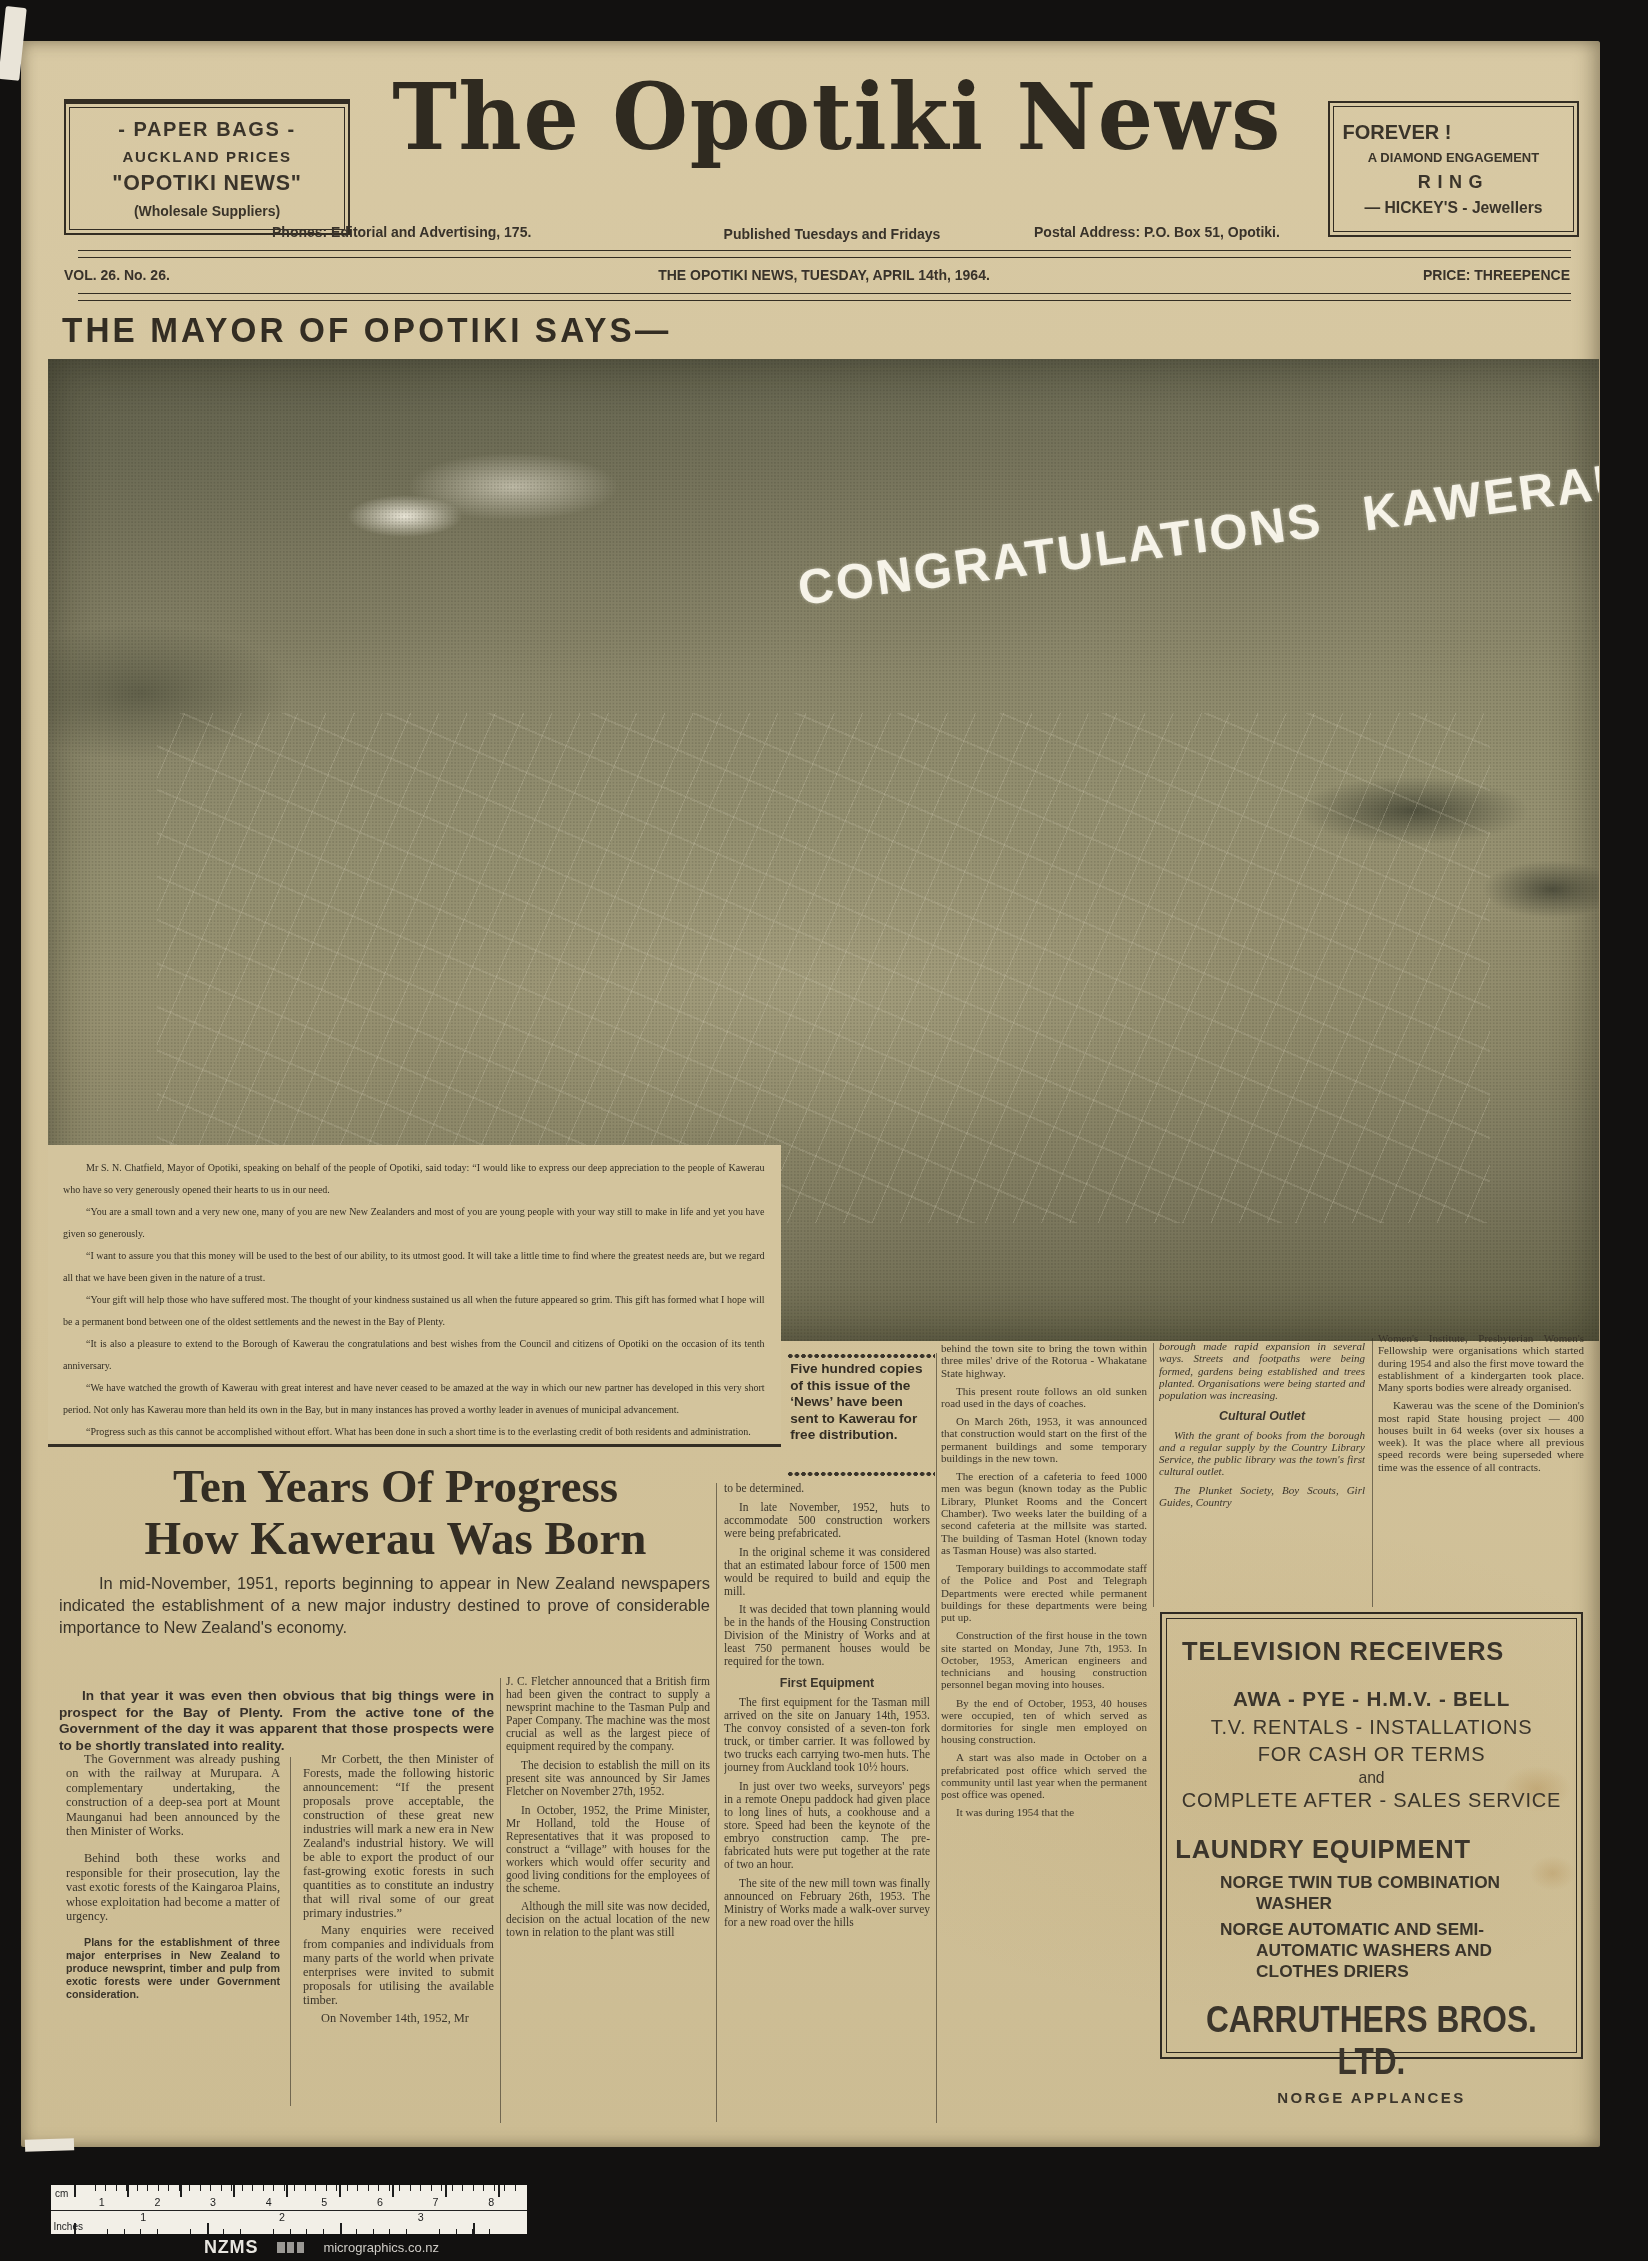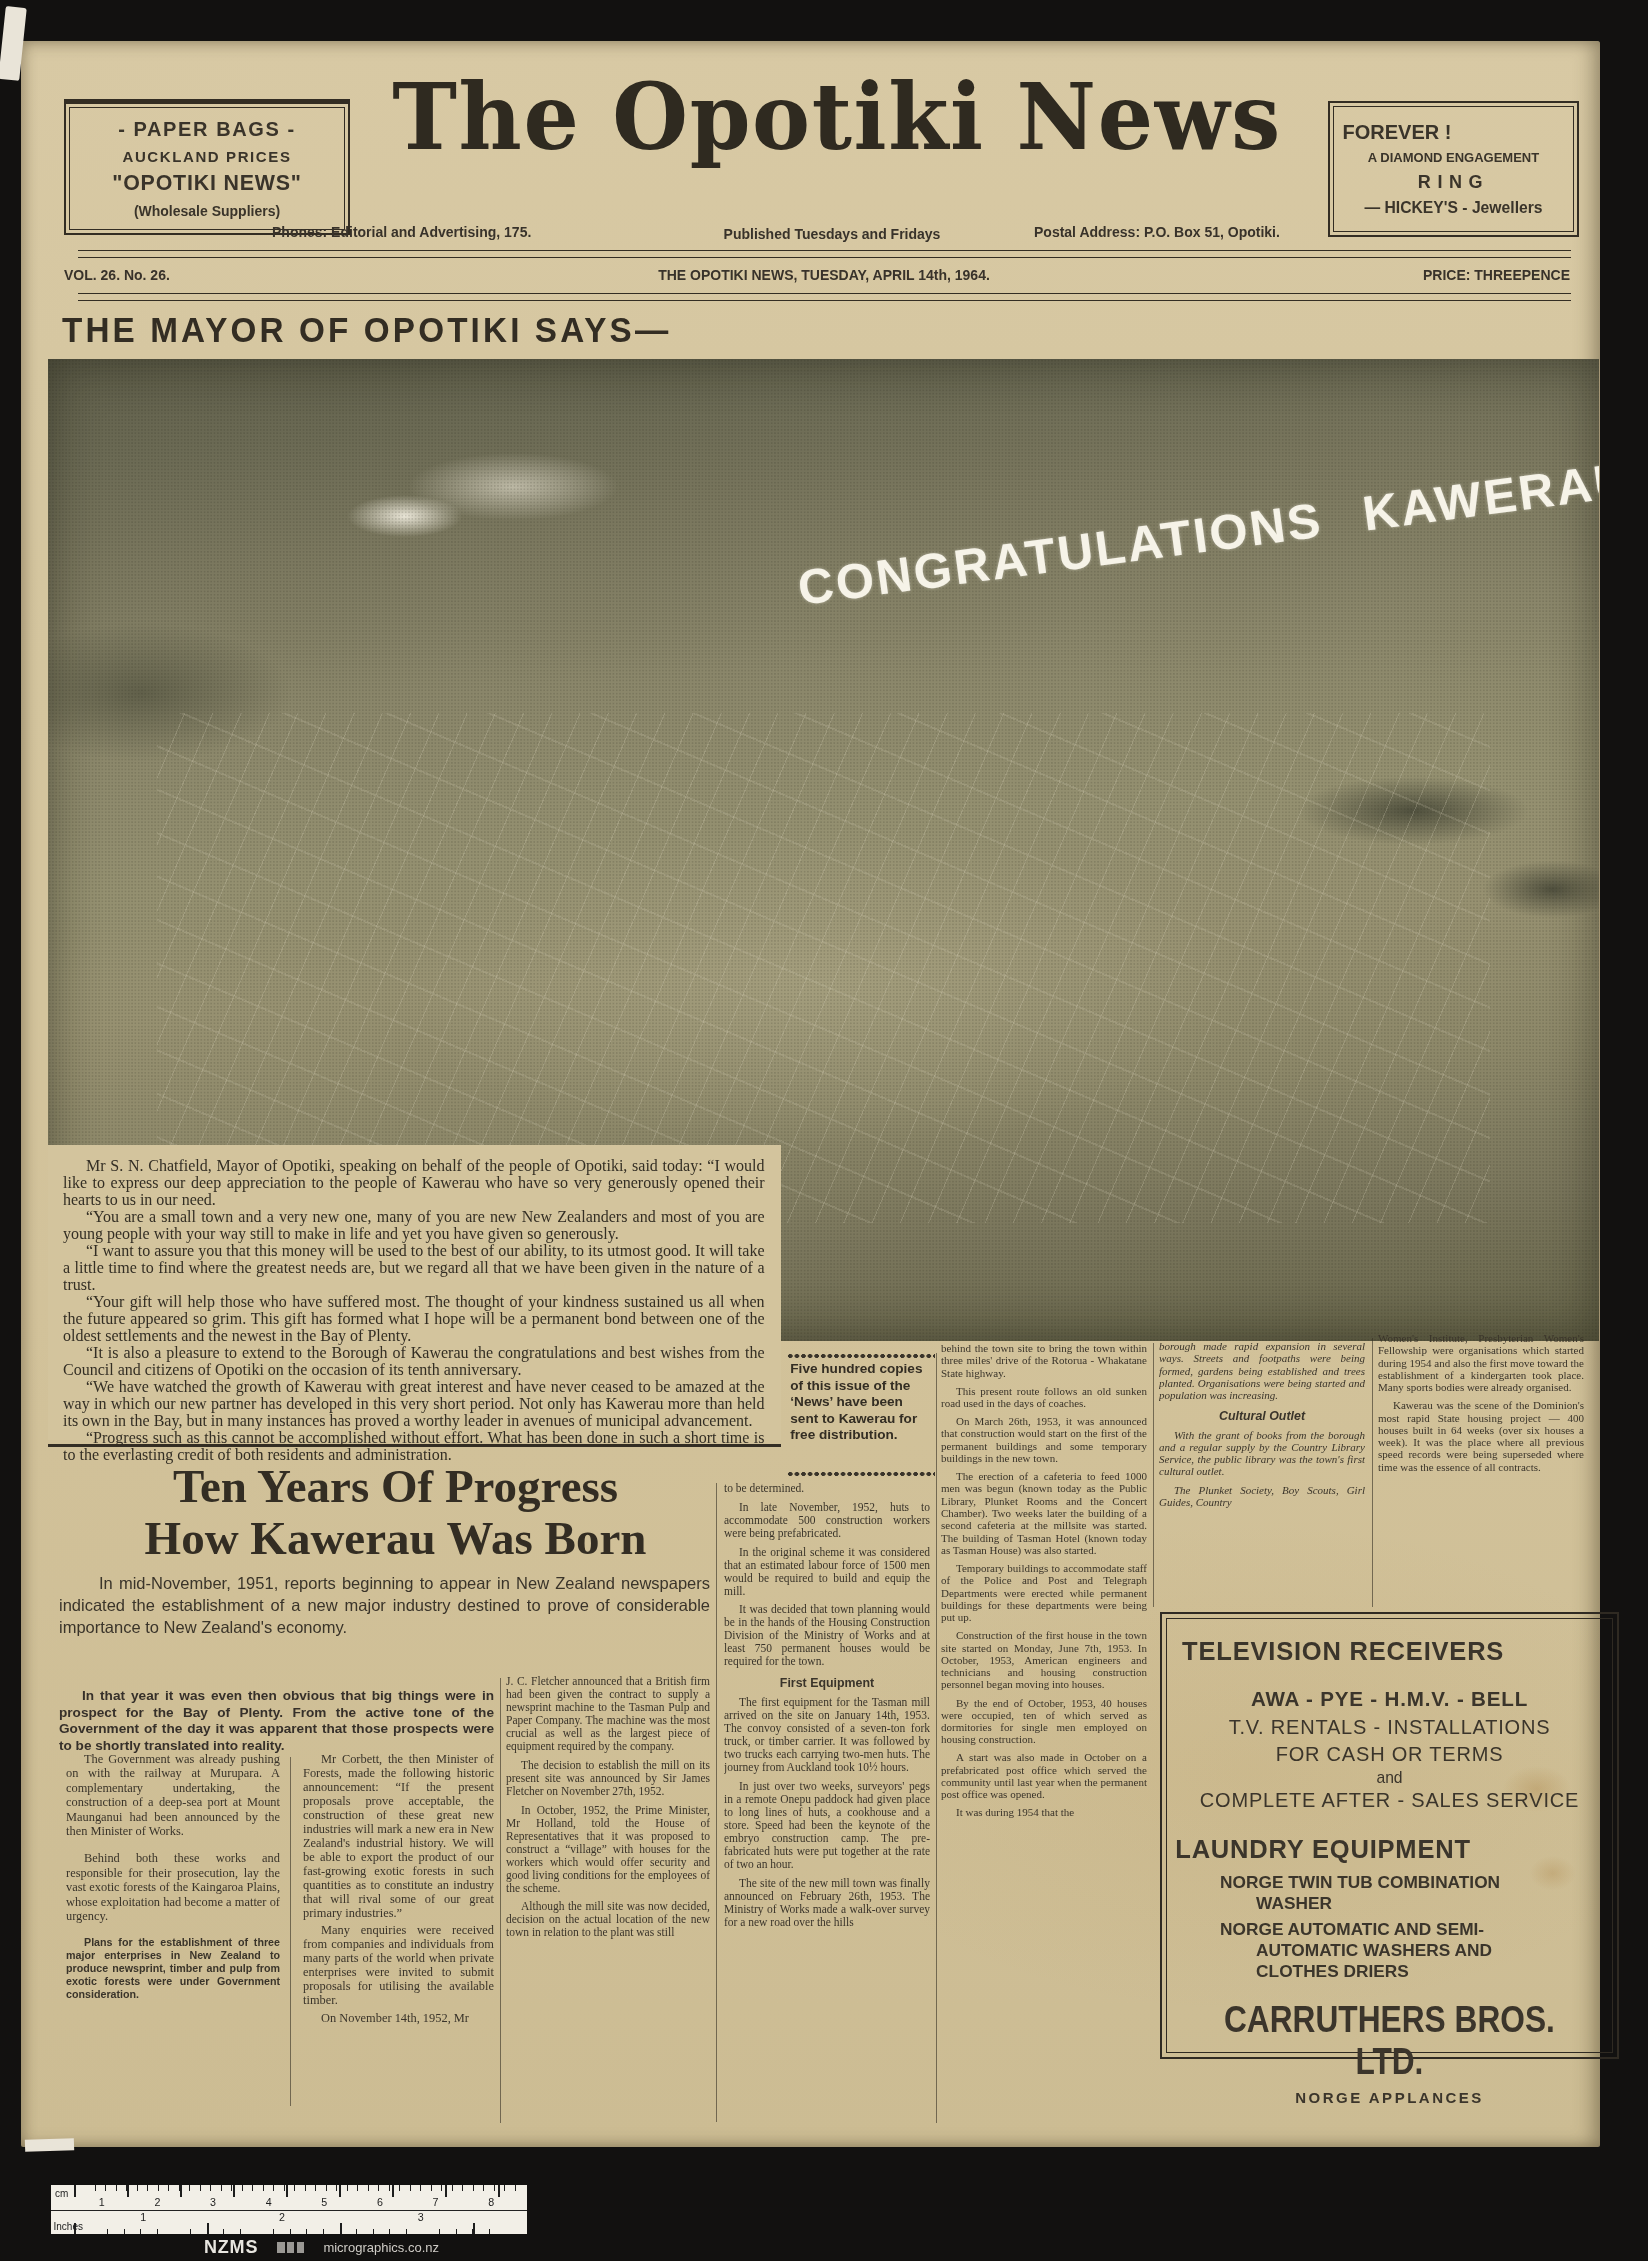--- a/index.html
+++ b/index.html
@@ -60,21 +60,21 @@
   .photo-streets{position:absolute;left:7%;top:36%;width:86%;height:52%;opacity:.8;
          background:
            repeating-linear-gradient(113deg, transparent 0 25px, rgba(214,208,184,0.30) 25px 26px),
            repeating-linear-gradient(23deg, transparent 0 38px, rgba(214,208,184,0.22) 38px 40px);}
   .photo-halftone{position:absolute;inset:0;background-image:radial-gradient(rgba(25,24,14,0.14) 0.8px, transparent 1.2px);
          background-size:3.3px 3.3px;}
   .congrats{position:absolute;left:48.6%;top:20.5%;transform:rotate(-7.5deg);transform-origin:left bottom;
             font-family:"Liberation Sans",sans-serif;font-weight:bold;font-size:49px;letter-spacing:2.5px;
             word-spacing:25px;color:#f6f3e8;white-space:nowrap;text-shadow:0 0 3.3px rgba(250,248,240,0.45);}
   .speech{position:absolute;left:48px;top:1145px;width:733px;height:295px;background:#d3c49d;
-          padding:11.5px 16.5px 0 15px;box-sizing:border-box;font-size:16px;line-height:17px;
+          padding:11.5px 16.5px 0 15px;box-sizing:border-box;font-size:10px;line-height:22px;
           text-align:justify;color:#332e24;}
   .speech .para{margin:0;text-indent:23px;}
   .speech-rule{position:absolute;left:48px;top:1444px;width:733px;height:2.5px;background:#332d23;}
   .note{position:absolute;left:787px;top:1353px;width:148px;height:124px;padding:8.2px 3.3px;box-sizing:border-box;
         font-family:"Liberation Sans",sans-serif;font-weight:bold;font-size:13.6px;line-height:16.5px;color:#332d23;}
   .note::before,.note::after{content:"";position:absolute;left:0;width:100%;height:5.8px;
         background-image:radial-gradient(circle at 3.3px 2.9px, #3a342a 2px, transparent 2.4px);
         background-size:6.6px 5.8px;background-repeat:repeat-x;}
   .note::before{top:0;} .note::after{bottom:0;}
   
@@ -95,21 +95,21 @@
   .col1 .para{margin-bottom:13px;text-indent:18px;}
   .col2{left:303px;top:1752px;width:191px;height:367px;font-size:12.4px;line-height:14px;}
   .col2 .para{margin-bottom:3.3px;text-indent:18px;}
   .col3{left:506px;top:1675px;width:204px;height:449px;font-size:11.5px;line-height:13px;}
   .col4{left:724px;top:1482px;width:206px;height:641px;font-size:11.5px;line-height:13px;}
   .col5{left:941px;top:1342px;width:206px;height:552px;}
   .col6{left:1159px;top:1340px;width:206px;height:265px;font-style:italic;}
   .col7{left:1378px;top:1332px;width:206px;height:277px;}
   .vline{position:absolute;width:0.8px;background:rgba(52,46,35,0.6);}
   
-  .tvad{position:absolute;left:1160px;top:1612px;width:419px;height:443px;border:2.5px solid #2f2a22;padding-left:36px;}
+  .tvad{position:absolute;left:1160px;top:1612px;width:419px;height:443px;border:2.5px solid #2f2a22;}
   .tvad .inner{position:absolute;inset:4.1px;border:0.8px solid #2f2a22;
                font-family:"Liberation Sans",sans-serif;color:#3b352b;
                display:flex;flex-direction:column;}
   .tvad .t1{font-weight:bold;font-size:25.5px;letter-spacing:0.8px;margin:18px 0 21.4px 15px;}
   .tvad .t2{font-weight:bold;font-size:20.6px;text-align:center;margin-bottom:5px;letter-spacing:0.8px;}
   .tvad .t3,.tvad .t4,.tvad .t6{font-size:20px;text-align:center;margin-bottom:3.3px;letter-spacing:0.8px;}
   .tvad .t5{font-size:15.7px;text-align:center;margin-bottom:1.6px;}
   .tvad .t7{font-weight:bold;font-size:25.5px;margin:20px 0 8.2px 8.2px;letter-spacing:0.8px;}
   .tvad .t8{font-weight:bold;font-size:17.3px;margin-left:53px;}
   .tvad .t9{font-weight:bold;font-size:17.3px;margin-left:89px;margin-bottom:5px;}

